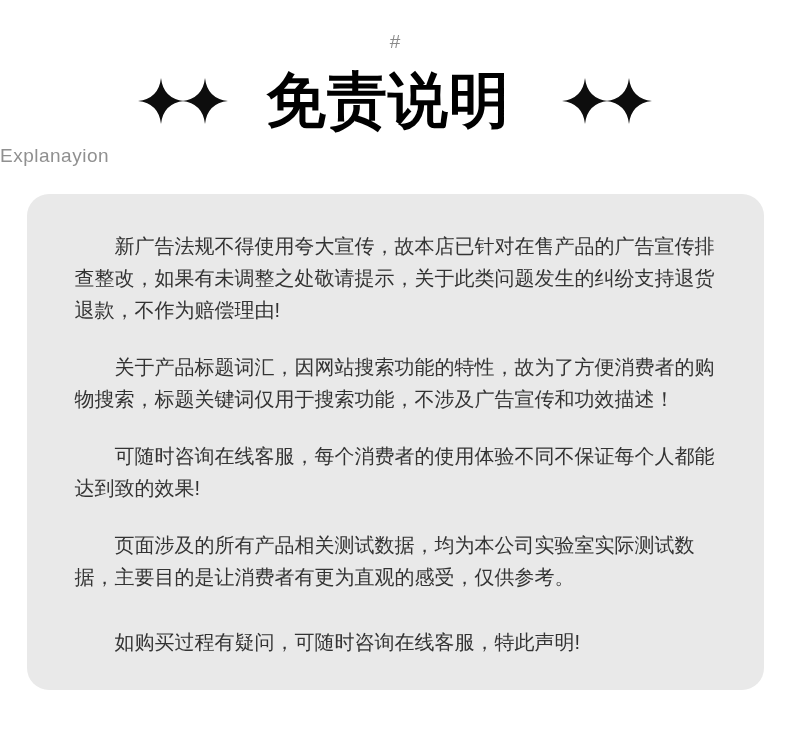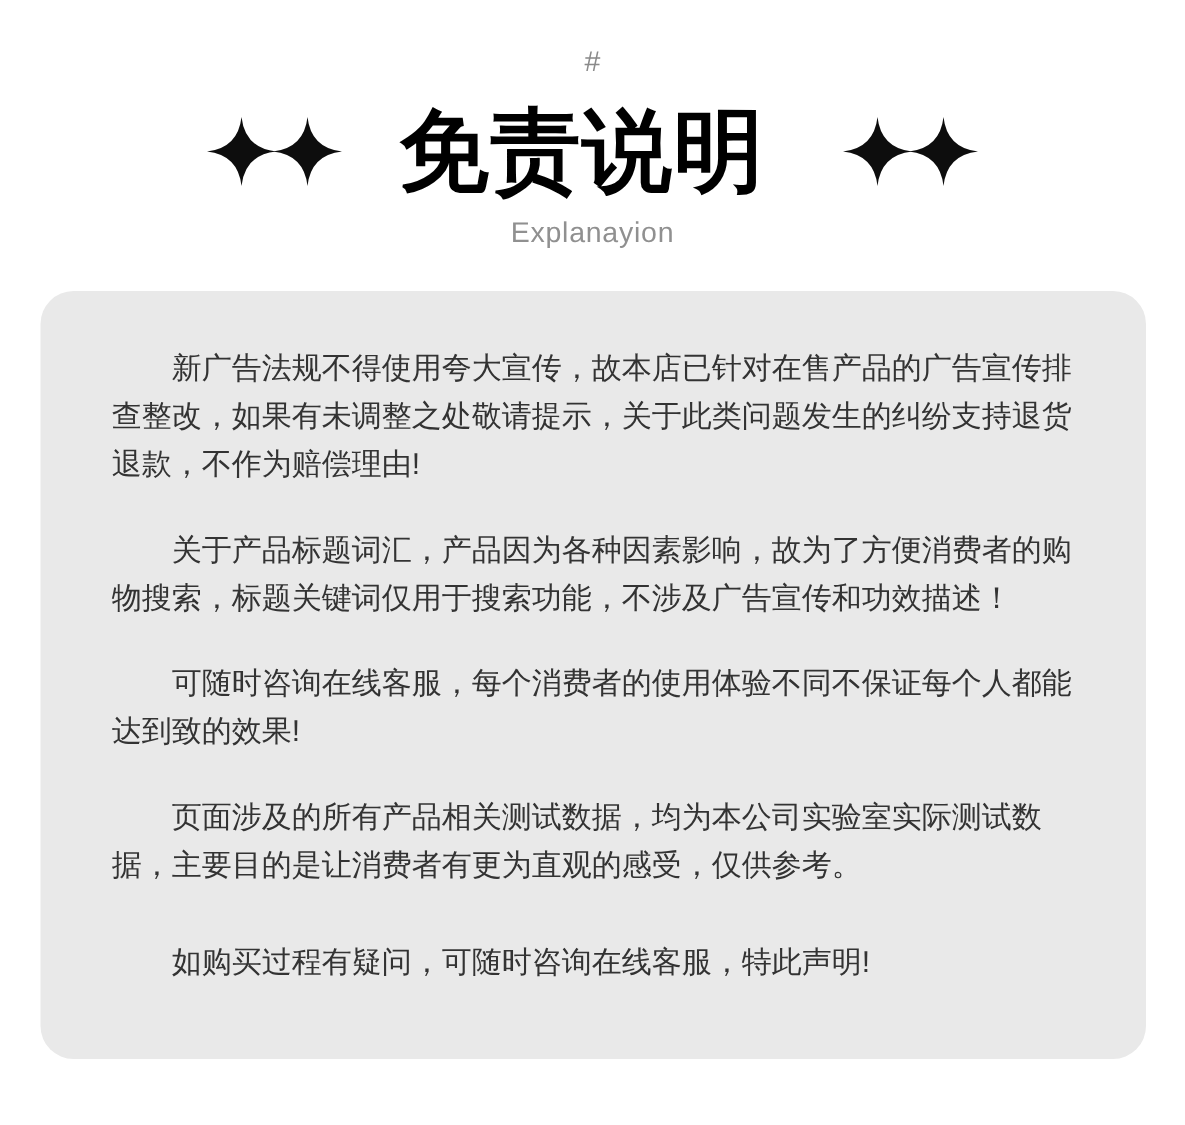--- a/index.html
+++ b/index.html
@@ -42,34 +42,33 @@
     line-height: 76px;
     font-weight: 900;
     letter-spacing: 1px;
     color: #000000;
     margin-left: 38px;
     margin-right: 52px;
     white-space: nowrap;
   }
   .page-subtitle {
     margin-top: 6px;
-    text-align: center;
     font-size: 19px;
     line-height: 22px;
     color: #909090;
     letter-spacing: 0.5px;
   }
 
   
   .panel {
     width: 737px;
     margin: 27px auto 0 auto;
     background: #e9e9e9;
     border-radius: 22px;
-    padding: 36px 48px 48px 48px;
+    padding: 36px 48px 32px 48px;
   }
   .panel p {
     font-size: 20px;
     line-height: 32px;
     color: #333333;
     text-indent: 2em;
     margin: 0 0 25px 0;
   }
   .panel p:last-child { margin-bottom: 0; margin-top: 33px; }
 </style>
@@ -101,19 +100,19 @@
         <path d="M50 0 Q55 45 100 50 Q55 55 50 100 Q45 55 0 50 Q45 45 50 0 Z" fill="#0d0d0d"></path>
       </svg>
     </div>
 
   </div>
 
   <div class="page-subtitle">Explanayion</div>
 
   <div class="panel">
     <p>新广告法规不得使用夸大宣传，故本店已针对在售产品的广告宣传排查整改，如果有未调整之处敬请提示，关于此类问题发生的纠纷支持退货退款，不作为赔偿理由!</p>
-    <p>关于产品标题词汇，产品因为各种因素影响，故为了方便消费者的购物搜索，标题关键词仅用于搜索功能，不涉及广告宣传和功效描述！</p>
+    <p>关于产品标题词汇，因网站搜索功能的特性，故为了方便消费者的购物搜索，标题关键词仅用于搜索功能，不涉及广告宣传和功效描述！</p>
     <p>可随时咨询在线客服，每个消费者的使用体验不同不保证每个人都能达到致的效果!</p>
     <p>页面涉及的所有产品相关测试数据，均为本公司实验室实际测试数据，主要目的是让消费者有更为直观的感受，仅供参考。</p>
     <p>如购买过程有疑问，可随时咨询在线客服，特此声明!</p>
   </div>
 
 </div>
 
 </body></html>

